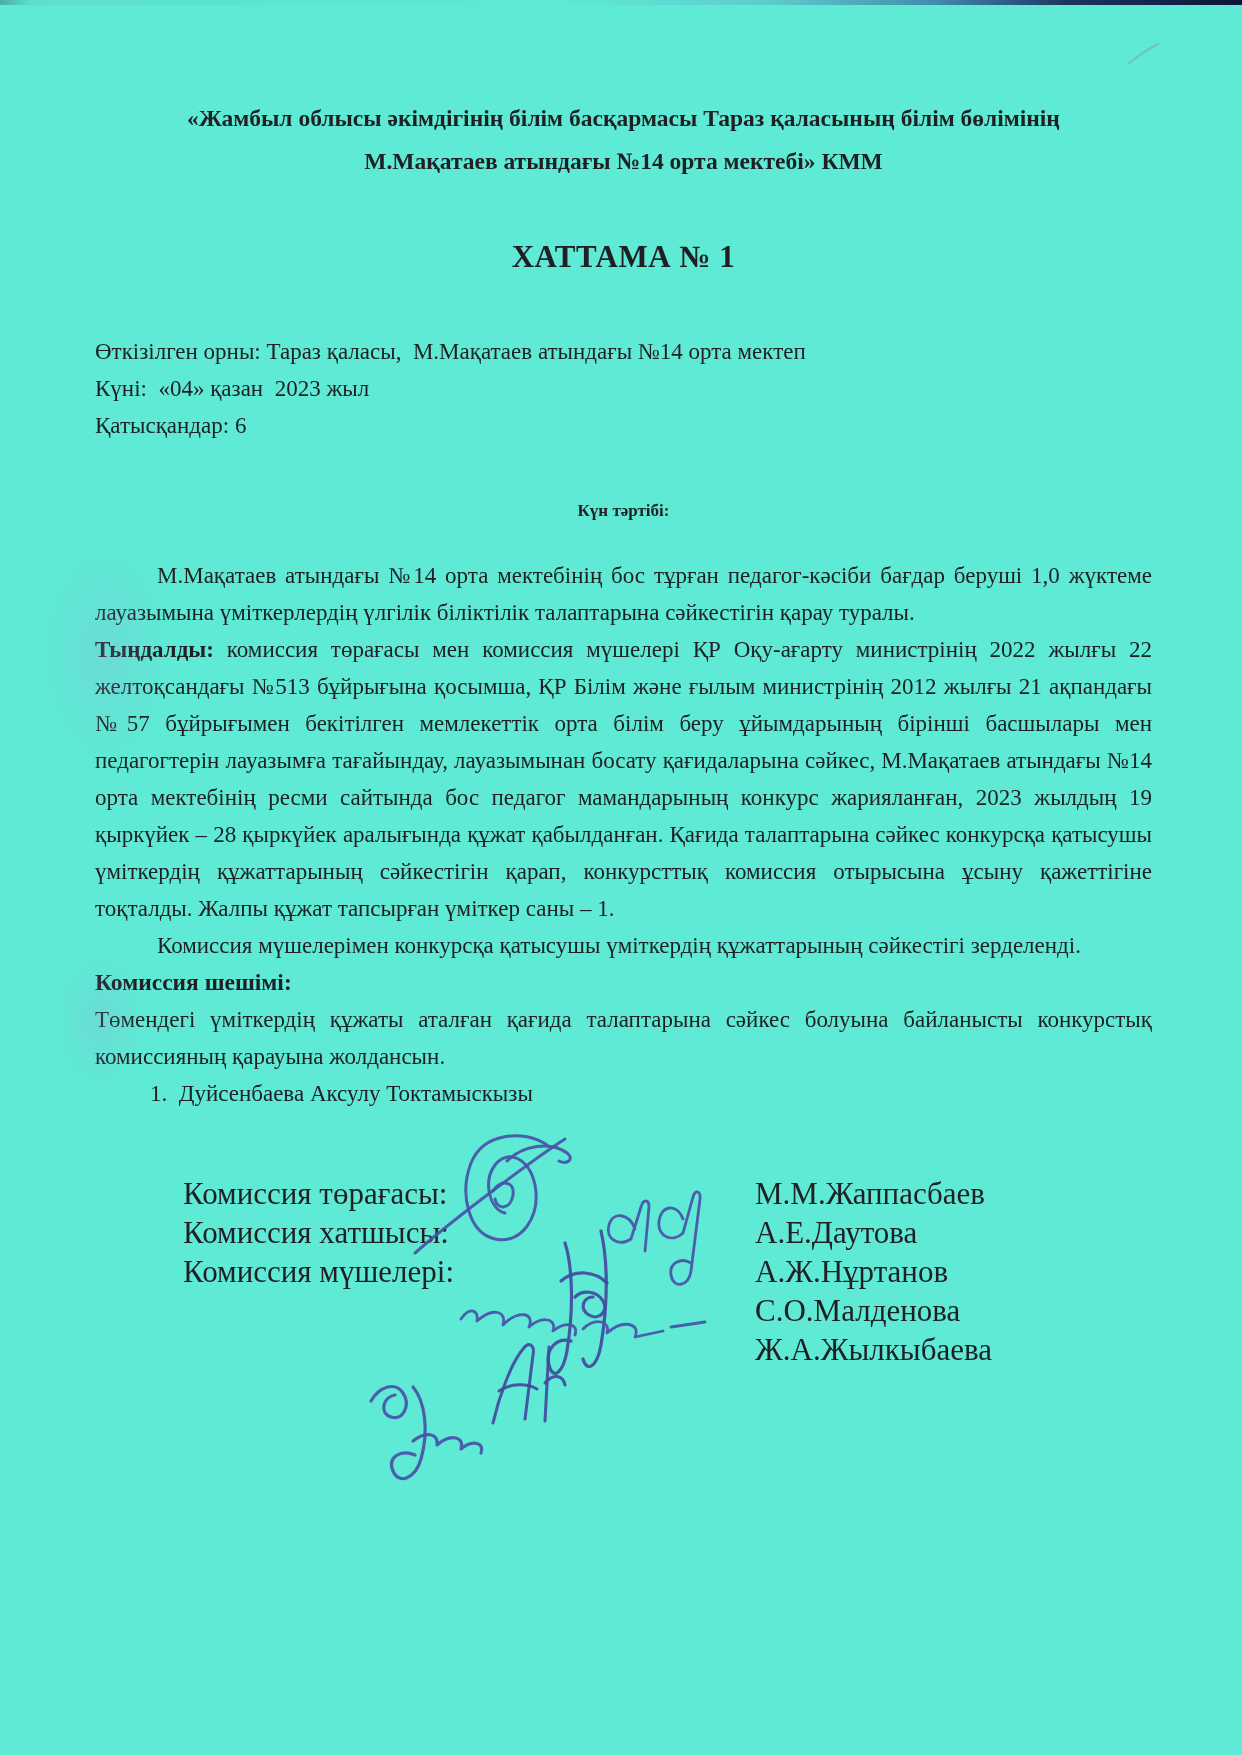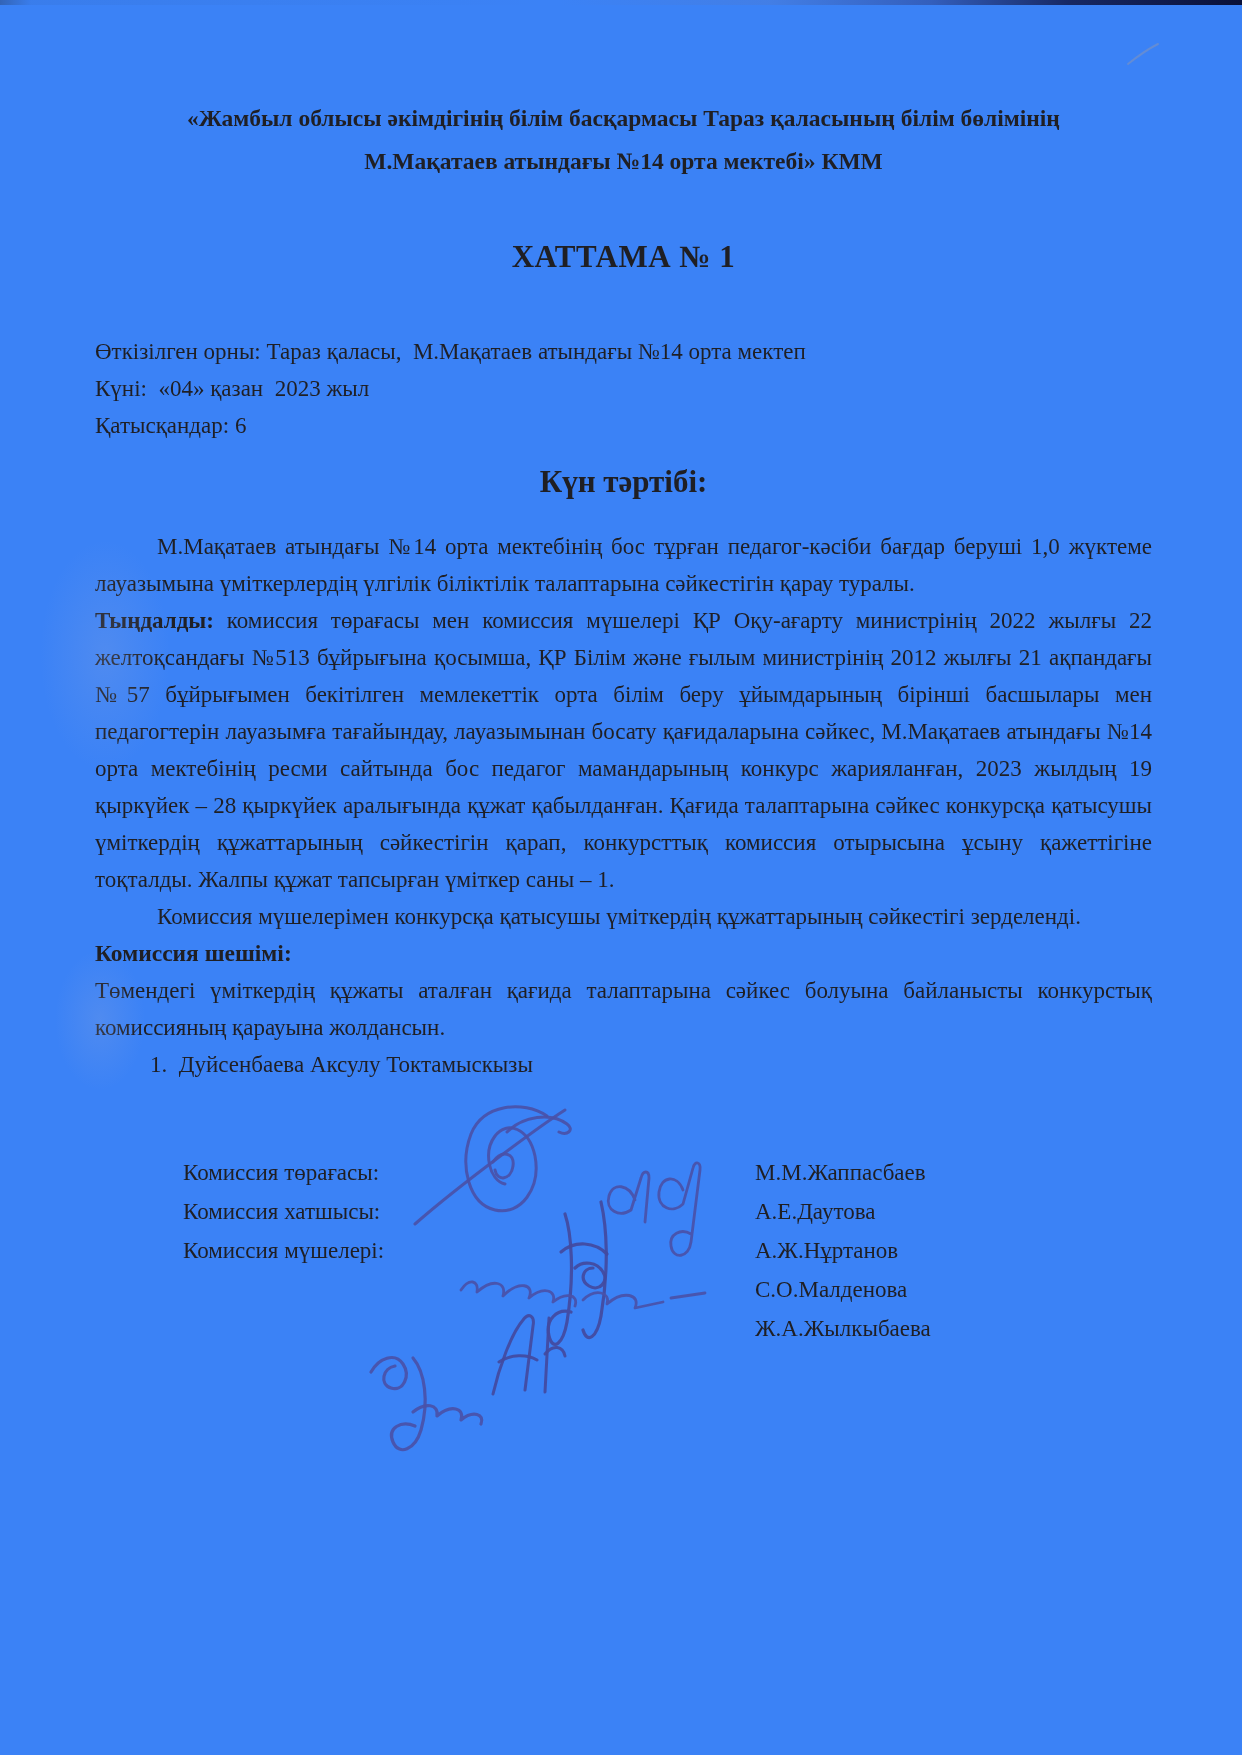--- a/index.html
+++ b/index.html
@@ -1,20 +1,20 @@
 <!DOCTYPE html>
 <html><head>
 <meta charset="utf-8">
 <style>
   html,body { margin:0; padding:0; background:#e8e8e8; }
   .page {
     position:relative;
     width:1242px; height:1755px;
     margin:0 auto;
-    background:#3b82f6;
+    background:#5eead4;
     overflow:hidden;
     font-family:"Liberation Serif","DejaVu Serif",serif;
     color:#1f1f24;
   }
   
   .scan-edge {
     position:absolute; top:0; left:0; width:100%; height:5px;
     background:linear-gradient(to right,
       rgba(30,30,40,0.30) 0%, rgba(30,30,40,0.05) 2.5%,
       rgba(120,140,190,0.0) 45%,
@@ -44,41 +44,41 @@
     text-align:center;
     font-weight:bold;
     font-size:31px;
     line-height:32px;
     letter-spacing:0.5px;
   }
   .meta { margin-top:60px; font-size:23px; line-height:37px; }
   .meta div { white-space:pre-wrap;font-family:Liberation Serif, serif; }
 
   .agenda-heading {
-    margin-top:19px;
+    margin-top:48px;
     text-align:center;
     font-weight:bold;
-    font-size:31px;
+    font-size:17px;
     line-height:37px;
   }
 
   .para {
     margin:0;
     font-size:23px;
     line-height:37px;
     text-align:justify;
   }
   .para-agenda { margin-top:28px; text-indent:62px; }
   .para-review { text-indent:62px; }
   .lead-bold { font-weight:bold; }
   .decision-heading { font-weight:bold; font-size:23.5px; line-height:37px; }
   .candidate { margin-left:55px; font-size:23px; line-height:37px; white-space:pre-wrap; }
 
   .sig-section { position:relative; margin-top:64px; margin-left:88px; }
-  .sig-row { display:flex; align-items:flex-end; height:39px; font-size:23px; }
+  .sig-row { display:flex; align-items:flex-start; height:39px; font-size:31px; }
   .sig-role { width:572px; flex:none; }
   .sig-name { flex:none; }
 
   .sig-ink {
     position:absolute; left:-20px; top:-75px;
     width:900px; height:420px;
     pointer-events:none;
     overflow:visible;
   }
   .sig-ink path {

